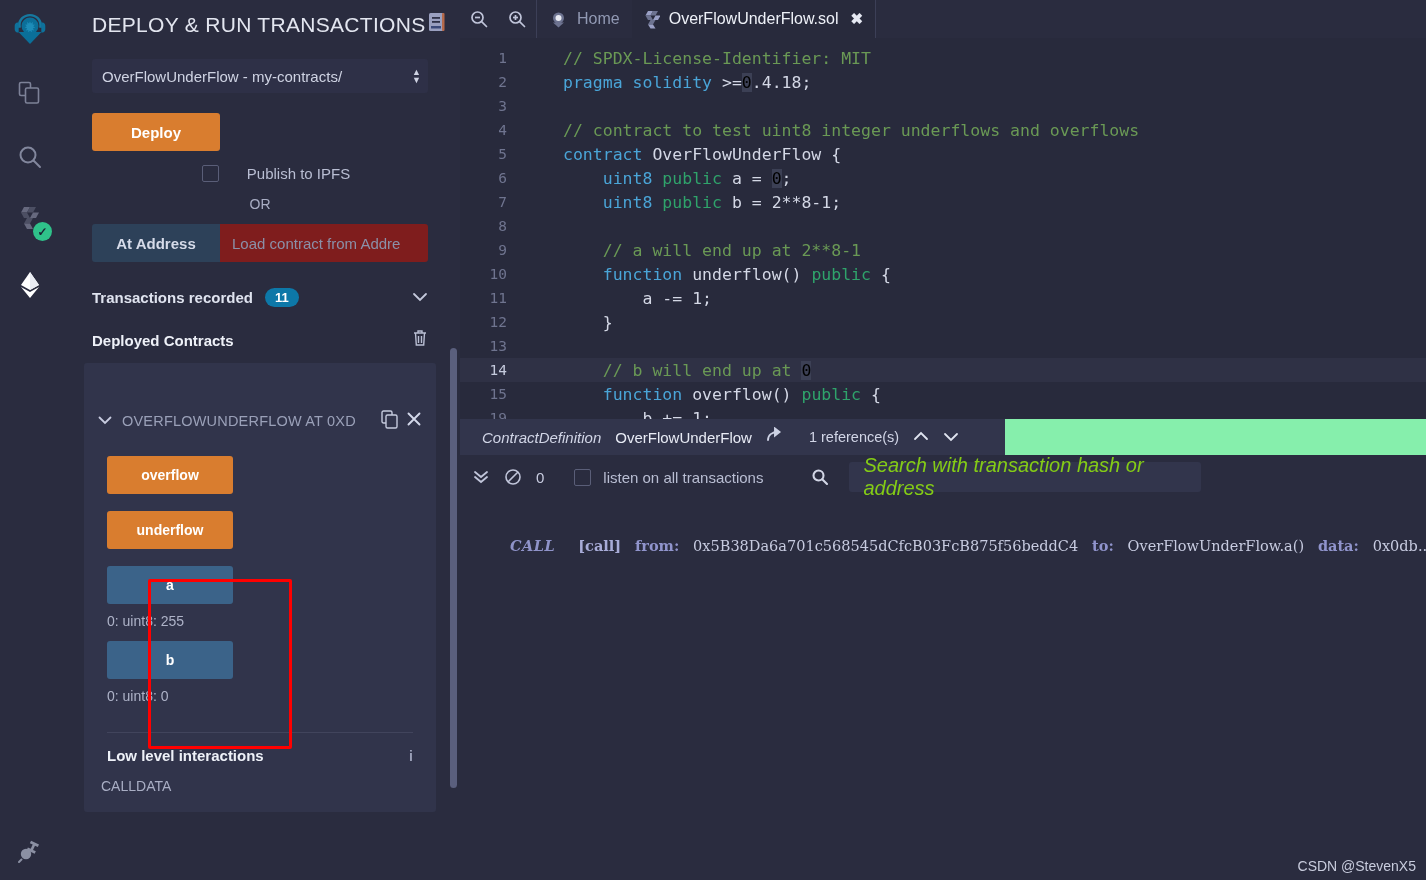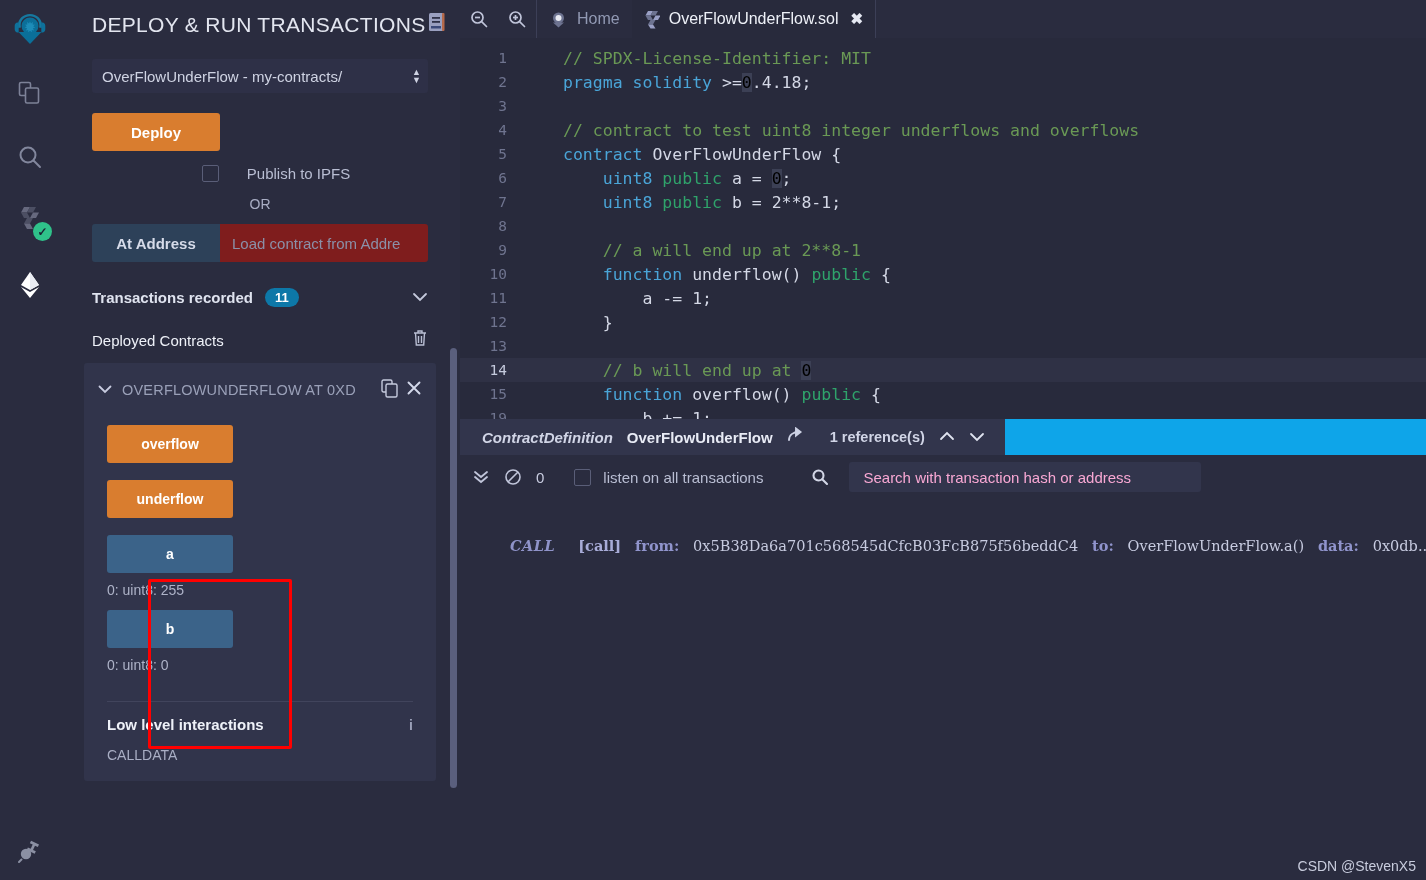--- a/index.html
+++ b/index.html
@@ -74,25 +74,25 @@
 
   .txrec { margin: 26px 32px 0 32px; display: flex; align-items: center; }
   .txrec .lbl { color: #dfe3ef; font-size: 15px; font-weight: 600; }
   .badge {
     margin-left: 12px; background: #0d78a8; color: #fff;
     border-radius: 10px; padding: 2px 10px; font-size: 13px; font-weight: bold;
   }
   .txrec .chev { margin-left: auto; color: #c4c9dc; font-size: 13px; cursor: pointer; }
 
   .depc { margin: 22px 32px 0 32px; display: flex; align-items: center; }
-  .depc .lbl { color: #eef1f8; font-size: 15px; font-weight: 400; }
+  .depc .lbl { color: #eef1f8; font-size: 15px; font-weight: 700; }
   .depc .trash { margin-left: auto; color: #b9bed3; cursor: pointer; }
 
   .card { margin: 12px 24px 0 24px; background: #31344b; border-radius: 3px; padding: 14px 0 0 0; }
-  .card-head { display: flex; align-items: center; padding: 0 14px 0 14px; height: 26px; }
+  .card-head { display: flex; align-items: center; padding: 0 14px 0 14px; height: 26px; margin-top: 31px; }
   .card-head .cv { color: #c8cce0; font-size: 12px; margin-right: 10px; cursor: pointer; }
   .card-head .nm { color: #9aa0b8; font-size: 14.5px; letter-spacing: .2px; white-space: nowrap; overflow: hidden; flex: 1; }
   .card-head .ic { color: #c5cadd; margin-left: 8px; cursor: pointer; }
 
   .fn-list { padding: 22px 0 12px 0; }
   .fn-btn {
     margin-left: 23px; width: 126px; height: 38px;
     border: none; border-radius: 3px; color: #fff;
     font-size: 14px; font-weight: bold; cursor: pointer; display: block;
     font-family: "Liberation Sans", sans-serif;
@@ -103,21 +103,21 @@
 
   .hl-box {
     position: absolute; left: 88px; top: 579px; width: 144px; height: 170px;
     border: 3px solid #ff0000; border-radius: 2px; pointer-events: none; z-index: 5;
   }
 
   .divider { height: 1px; background: #41445c; margin: 16px 23px 0 23px; }
   .lli { display: flex; align-items: flex-end; padding: 0 23px; margin-top: 14px; }
   .lli .lbl { color: #eef1f8; font-size: 15px; font-weight: 600; flex: 1; }
   .lli .info { color: #9aa0b8; font-weight: bold; font-size: 14px; cursor: pointer; }
-  .cdl { color: #a9aec4; font-size: 14px; margin: 14px 0 0 23px; }
+  .cdl { color: #a9aec4; font-size: 14px; margin: 14px 0 0 17px; }
   .cd-row { margin: 12px 23px 0 23px; display: flex; height: 38px; }
   .cd-row .inp { flex: 1; background: #32354c; border-radius: 3px 0 0 3px; cursor: text; }
   .cd-row .tbtn {
     width: 106px; border: 1px solid #d97d2f; color: #d97d2f;
     background: transparent; border-radius: 0 3px 3px 0;
     font-size: 15px; display: flex; align-items: center; justify-content: center; cursor: pointer;
   }
 
   .panel-scroll {
     position: absolute; right: 3px; top: 348px; width: 7px; height: 440px;
@@ -152,31 +152,31 @@
   
   .statusline {
     height: 36px; background: #32354c; display: flex; align-items: center;
     padding-left: 22px; gap: 14px; flex: 0 0 36px; width: 545px;
   }
   .statusline .it { color: #d1d5e6; font-size: 15px; font-style: italic; }
   .statusline .nm { color: #e8ebf5; font-size: 15px; }
   .statusline .ic { color: #cdd2e4; cursor: pointer; }
   .statusline .refs { color: #d1d5e6; font-size: 14.5px; margin-left: 10px; }
   .statusline .cv { color: #e0e4f0; font-size: 13px; cursor: pointer; }
-  .status-wrap { background: #0ea5e9; flex: 0 0 36px; font-weight: bold; }
+  .status-wrap { background: #86efac; flex: 0 0 36px; }
 
   .termbar { height: 44px; background: #2a2c3f; display: flex; align-items: center; padding-left: 12px; gap: 14px; flex: 0 0 44px; }
   .termbar .ic { color: #c0c5da; cursor: pointer; display: flex; align-items: center; }
   .termbar .cnt { color: #c8cce0; font-size: 15px; }
   .termbar .listen { display: flex; align-items: center; gap: 12px; margin-left: 16px; }
   .termbar .listen .lbl { color: #b9bed3; font-size: 15px; }
   .searchbox {
     width: 352px; height: 30px; background: #32354c; border-radius: 3px;
     display: flex; align-items: center; padding-left: 14px;
-    color: #f9a8d4; font-size: 15px; cursor: text; margin-left: 6px;
+    color: #84cc16; font-size: 20px; cursor: text; margin-left: 6px; font-style: italic;
   }
 
   .termbody { flex: 1; background: #2a2c3f; position: relative; font-family: "DejaVu Serif", serif; }
   .logline {
     position: absolute; left: 50px; top: 38px; white-space: nowrap;
     font-family: "DejaVu Serif", serif; font-size: 14.5px;
   }
   .lg-call { color: #8f93c9; font-style: italic; font-weight: bold; letter-spacing: .5px; }
   .lg-tag { color: #a8acd8; font-weight: bold; }
   .lg-k { color: #9094cc; font-weight: bold; }

